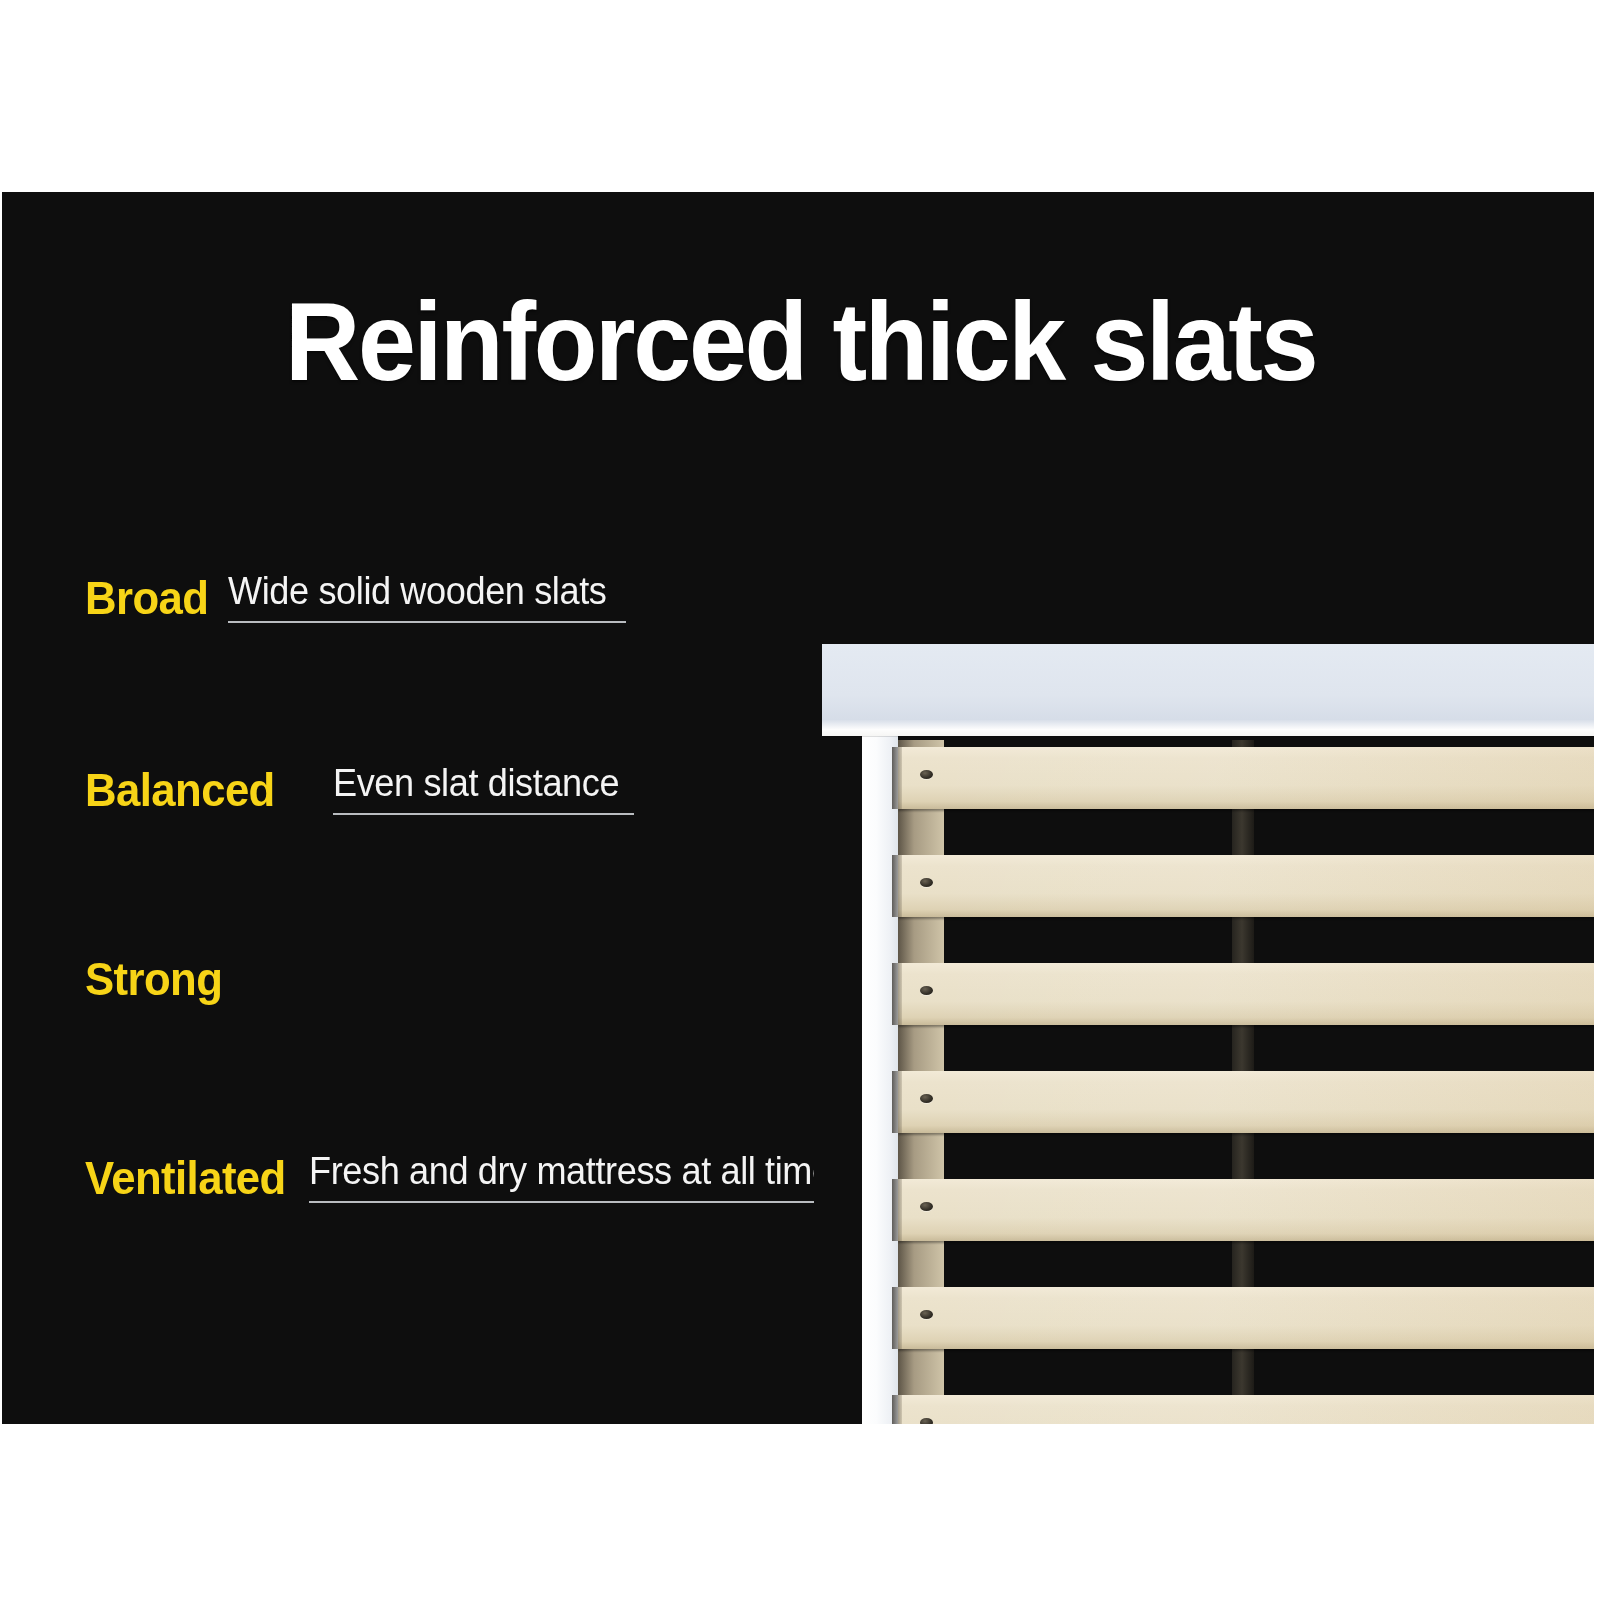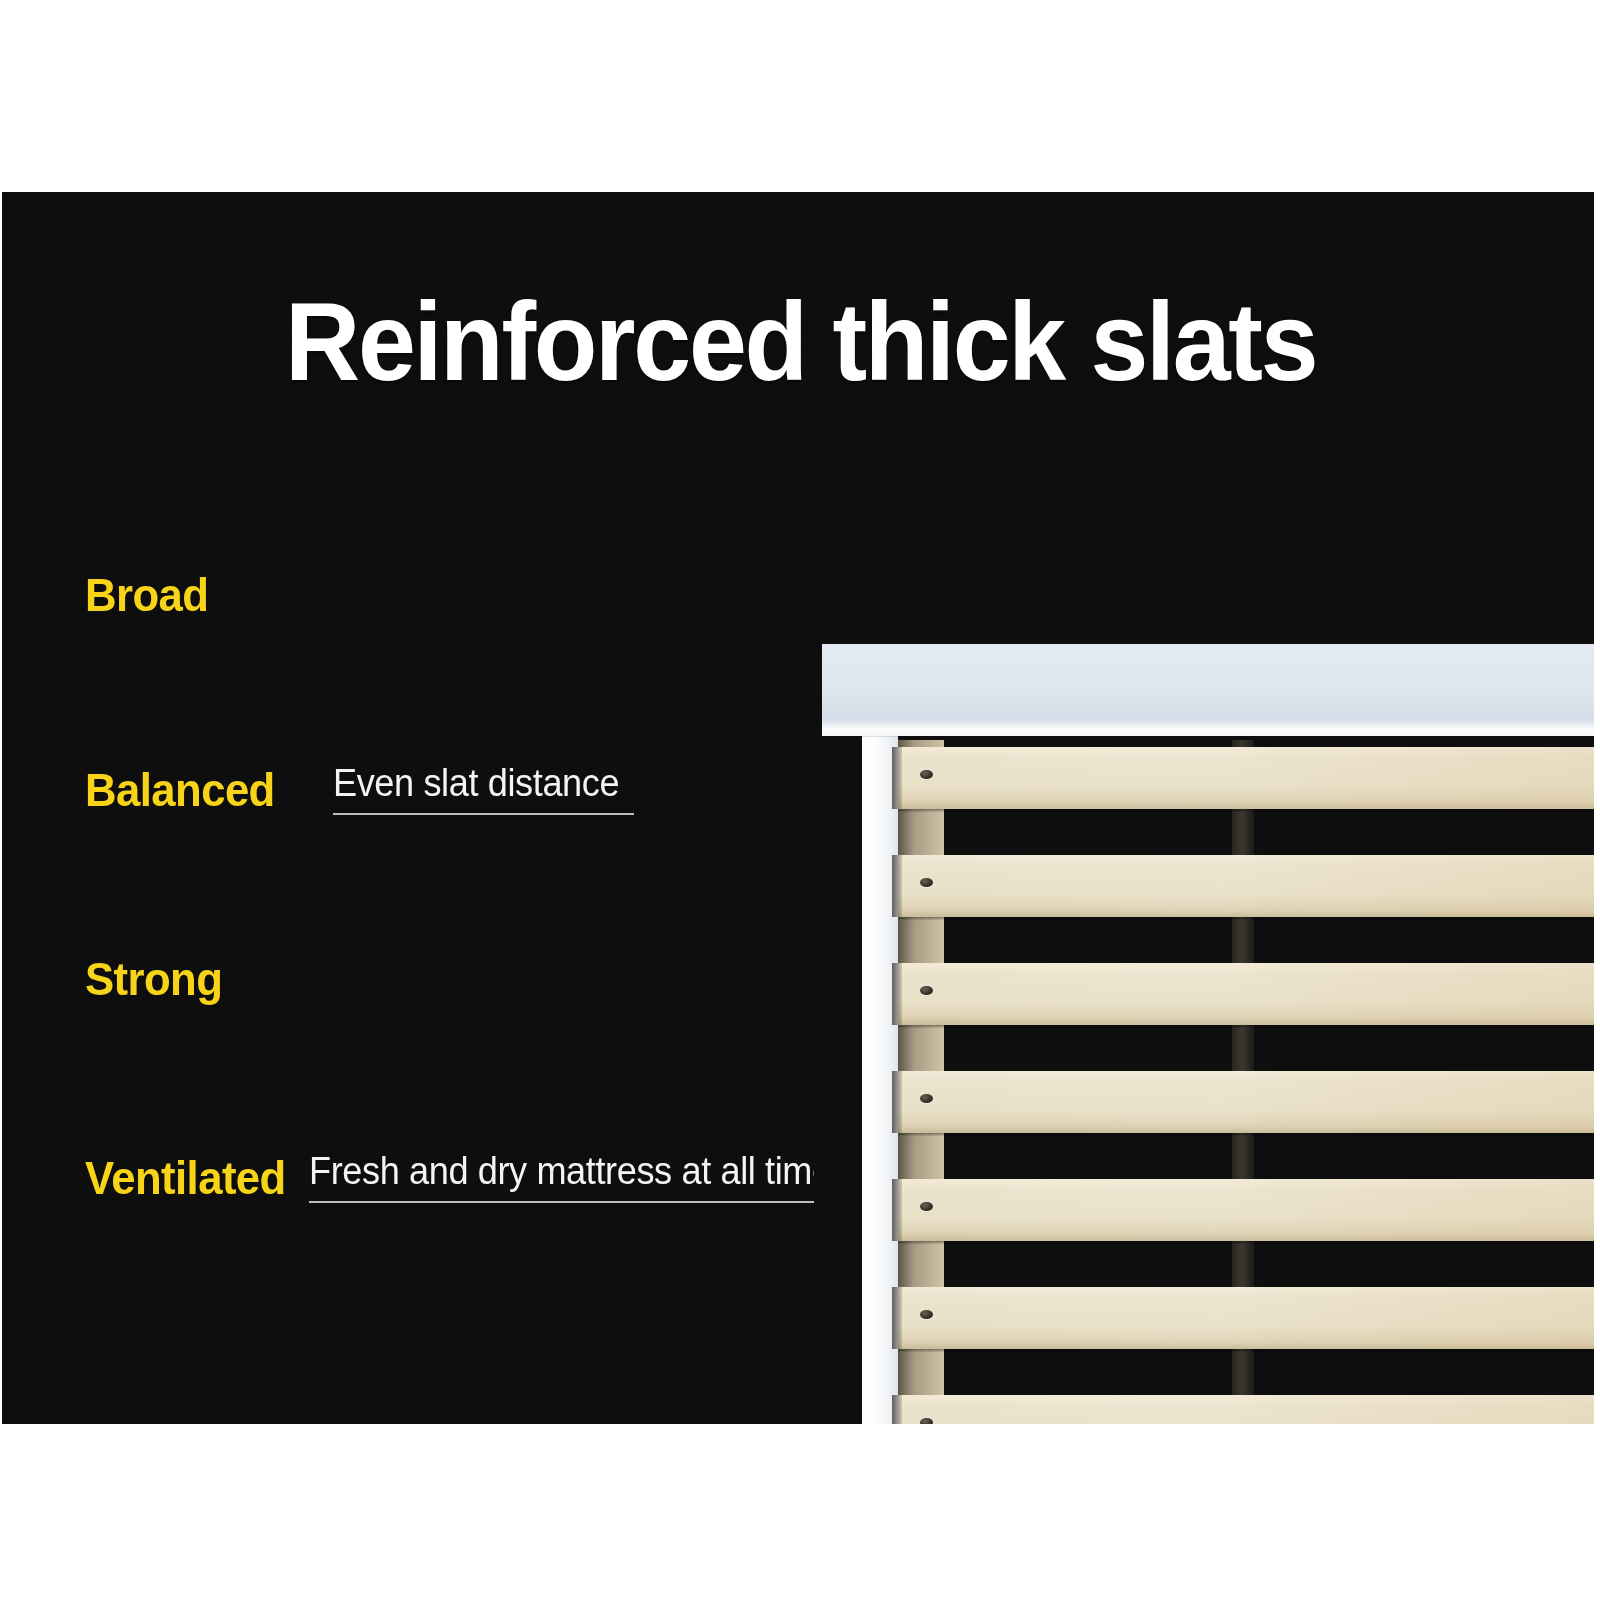--- a/index.html
+++ b/index.html
@@ -219,20 +219,23 @@
 <div id="canvas">
 
   <div id="panel">
 
     <div id="headline">Reinforced thick slats</div>
 
     <div id="features">
 
       <div class="feature-row r0">
         <span class="feature-term">Broad</span>
+        <span class="feature-desc-wrap">
+          <span class="feature-desc">Wide solid wooden slats</span>
+        </span>
       </div>
 
       <div class="feature-row r1">
         <span class="feature-term">Balanced</span>
         <span class="feature-desc-wrap">
           <span class="feature-desc">Even slat distance</span>
         </span>
       </div>
 
       <div class="feature-row r2">

